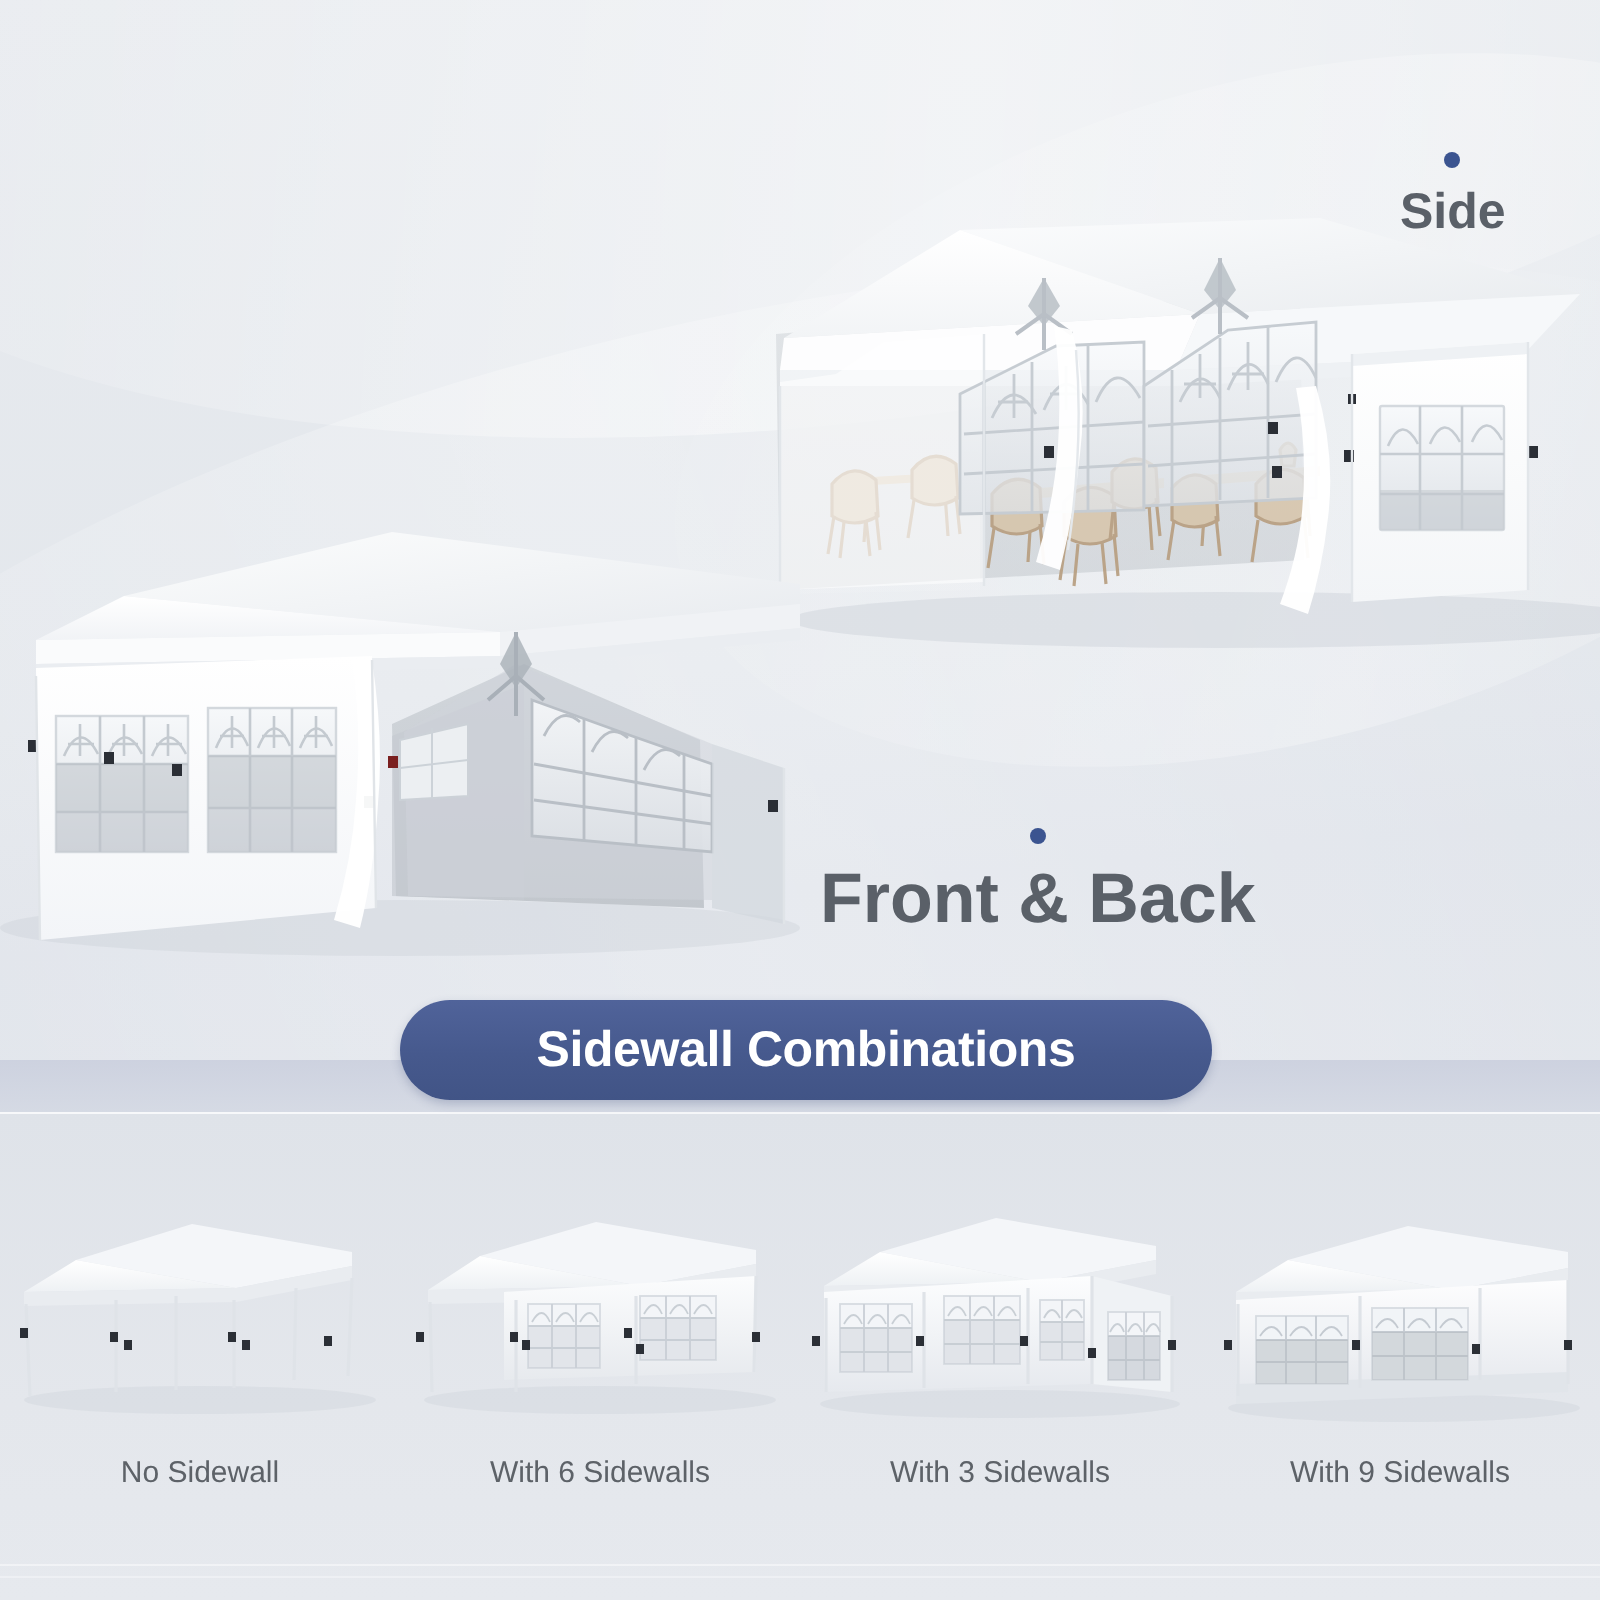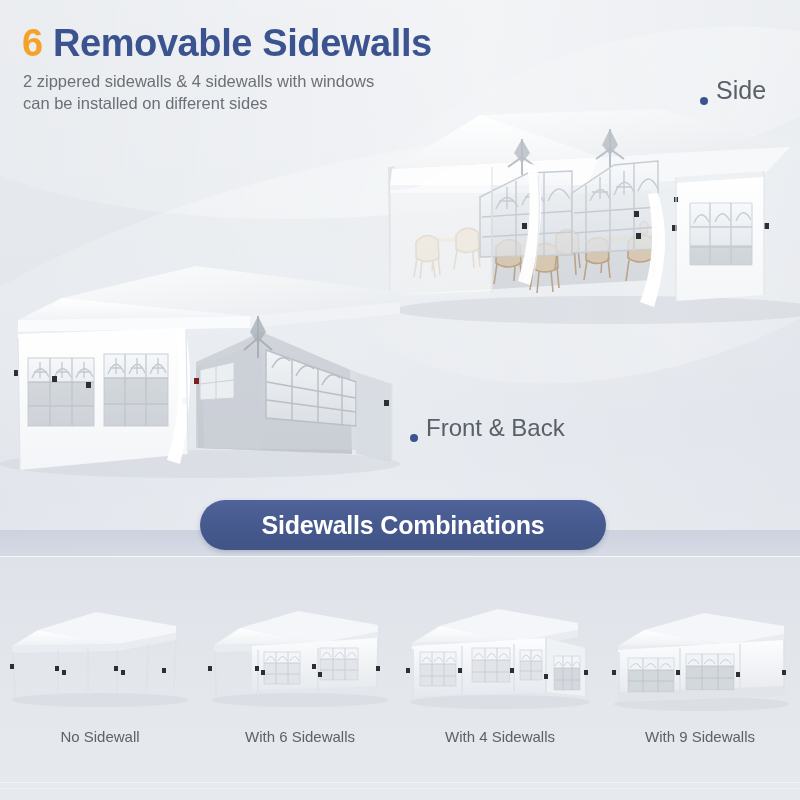--- a/index.html
+++ b/index.html
@@ -80,35 +80,36 @@
     font-size: 16.5px;
     line-height: 22px;
     color: #6b7077;
     white-space: pre-line;
   }
 
   
   .callout {
     position: absolute;
     display: flex;
-    align-items: flex-end;
+    align-items: center;
     gap: 8px;
     font-size: 25px;
-    font-weight: normal;
+    font-weight: bold;
     color: #5a6068;
     white-space: nowrap;
+    flex-direction: column;
   }
   .callout .dot {
     width: 8px; height: 8px;
     border-radius: 50%;
     background: #3B5490;
     flex: 0 0 auto;
   }
   .callout-side  { left: 700px; top: 76px; }
-  .callout-front { left: 410px; top: 414px; font-size: 24px; }
+  .callout-front { left: 410px; top: 414px; font-size: 35px; }
 
   
   .banner {
     position: absolute;
     left: 200px; top: 500px;
     width: 406px; height: 50px;
     background: linear-gradient(180deg, #50639a 0%, #46598d 55%, #415486 100%);
     border-radius: 26px;
     display: flex;
     align-items: center;
@@ -405,39 +406,34 @@
         <rect x="188" y="142" width="5" height="6" fill="#2b2f36"></rect>
       </g>
 
       <g stroke="#e0e4e8" stroke-width="1.2" fill="none">
         <path d="M18 80 L20 212 M186 72 L188 196 M392 126 L392 204"></path>
       </g>
       <rect x="52" y="118" width="5" height="6" fill="#2b2f36"></rect>
     </svg>
   </div>
 
-  <div class="headline">
-    <span class="num">6</span><span>&nbsp;</span><span class="rest">Removable Sidewalls</span>
-  </div>
-
-  <div class="subtitle">2 zippered sidewalls &amp; 4 sidewalls with windows
-can be installed on different sides</div>
+
 
   <div class="callout callout-side">
     <span class="dot"></span>
     <span>Side</span>
   </div>
 
   <div class="callout callout-front">
     <span class="dot"></span>
     <span>Front &amp; Back</span>
   </div>
 
   <div class="banner">
-    <span class="banner-text">Sidewalls Combinations</span>
+    <span class="banner-text">Sidewall Combinations</span>
   </div>
 
   <div class="thumbs">
 
     <div class="thumb">
       <div class="thumb-art">
         <svg width="200" height="118" viewBox="0 0 200 118">
           <defs>
             <linearGradient id="tr1" x1="0" y1="0" x2="0" y2="1">
               <stop offset="0" stop-color="#ffffff"></stop>
@@ -573,21 +569,21 @@
           </g>
           <g fill="#2b2f36">
             <rect x="6" y="68" width="4" height="5"></rect>
             <rect x="58" y="68" width="4" height="5"></rect>
             <rect x="110" y="68" width="4" height="5"></rect>
             <rect x="144" y="74" width="4" height="5"></rect>
             <rect x="184" y="70" width="4" height="5"></rect>
           </g>
         </svg>
       </div>
-      <div class="thumb-label">With 4 Sidewalls</div>
+      <div class="thumb-label">With 3 Sidewalls</div>
     </div>
 
     <div class="thumb">
       <div class="thumb-art">
         <svg width="200" height="118" viewBox="0 0 200 118">
           <defs>
             <linearGradient id="tr4" x1="0" y1="0" x2="0" y2="1">
               <stop offset="0" stop-color="#ffffff"></stop>
                 <stop offset="1" stop-color="#eef1f4"></stop>
             </linearGradient>

